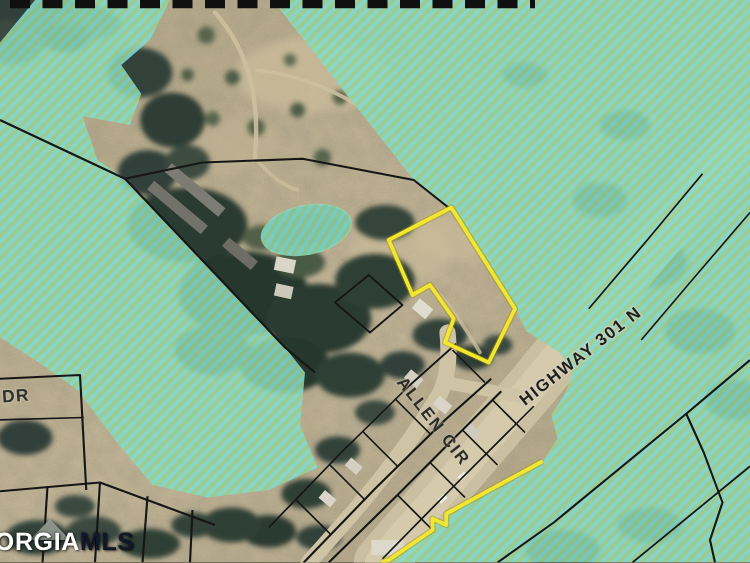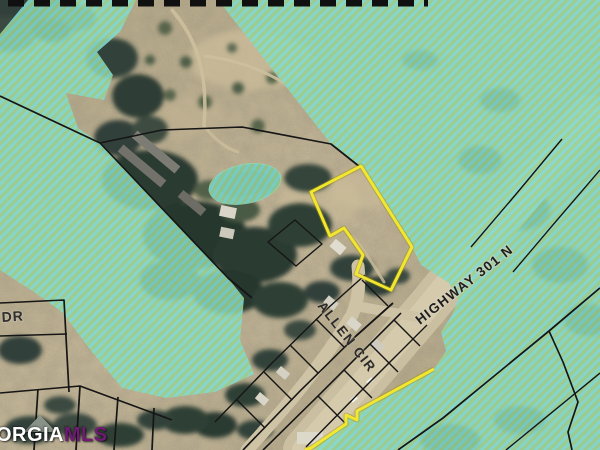--- a/index.html
+++ b/index.html
@@ -9,21 +9,21 @@
   }
   .map-viewport svg{display:block}
   .watermark{
     position:absolute;left:-34px;bottom:6px;z-index:30;
     font-weight:bold;font-size:20px;letter-spacing:.5px;
     display:flex;align-items:baseline;line-height:1;
     text-shadow:1px 1px 2px rgba(0,0,0,.75), -1px -1px 2px rgba(0,0,0,.35);
     user-select:none;
   }
   .wm-primary{color:#ffffff;position:relative;z-index:2}
-  .wm-secondary{color:#701a75;position:relative;z-index:2}
+  .wm-secondary{color:#0f172a;position:relative;z-index:2}
   .wm-mountain{
     position:absolute;left:58px;top:-9px;z-index:1;width:0;height:0;
     border-left:16px solid transparent;border-right:16px solid transparent;
     border-bottom:17px solid rgba(150,158,148,.9);
     filter:drop-shadow(1px 1px 1px rgba(0,0,0,.5));
   }
 </style>
 </head>
 <body>
 

